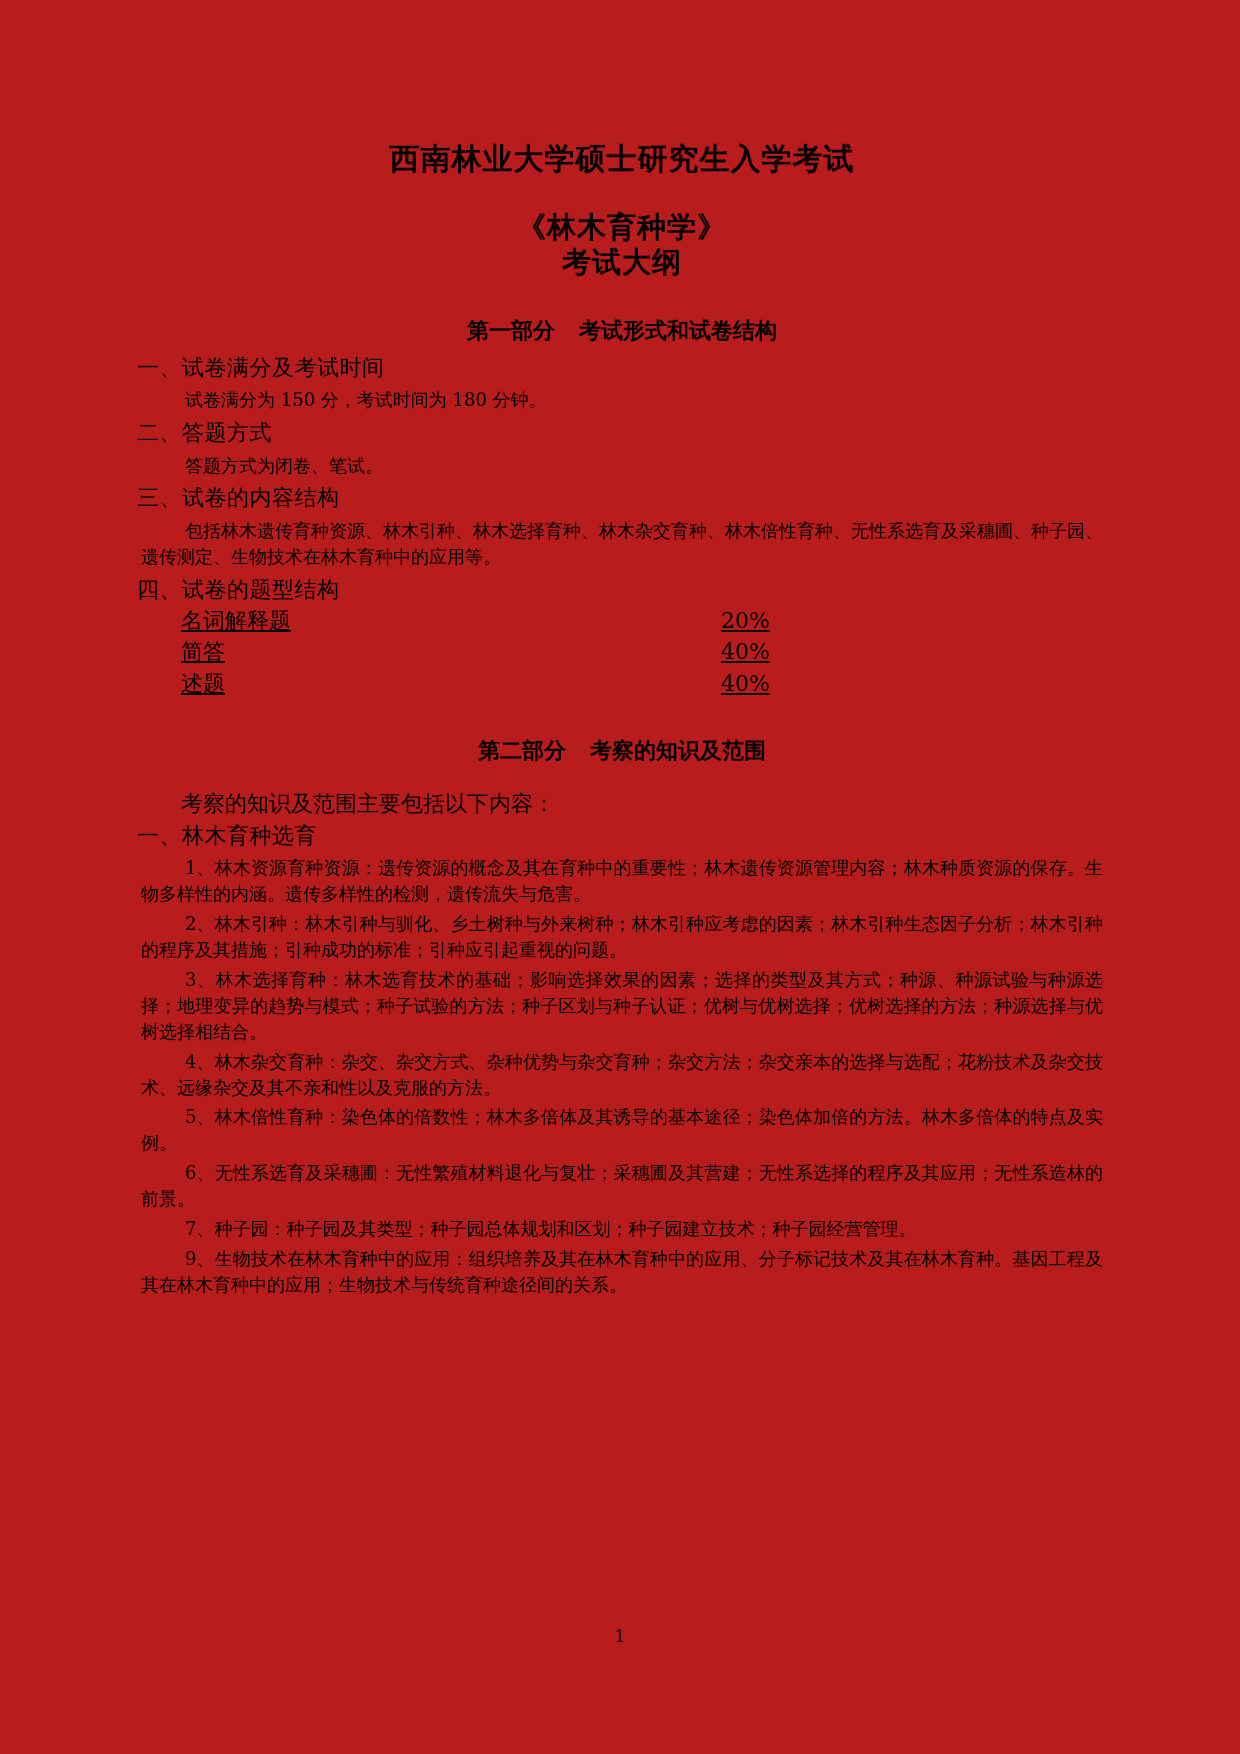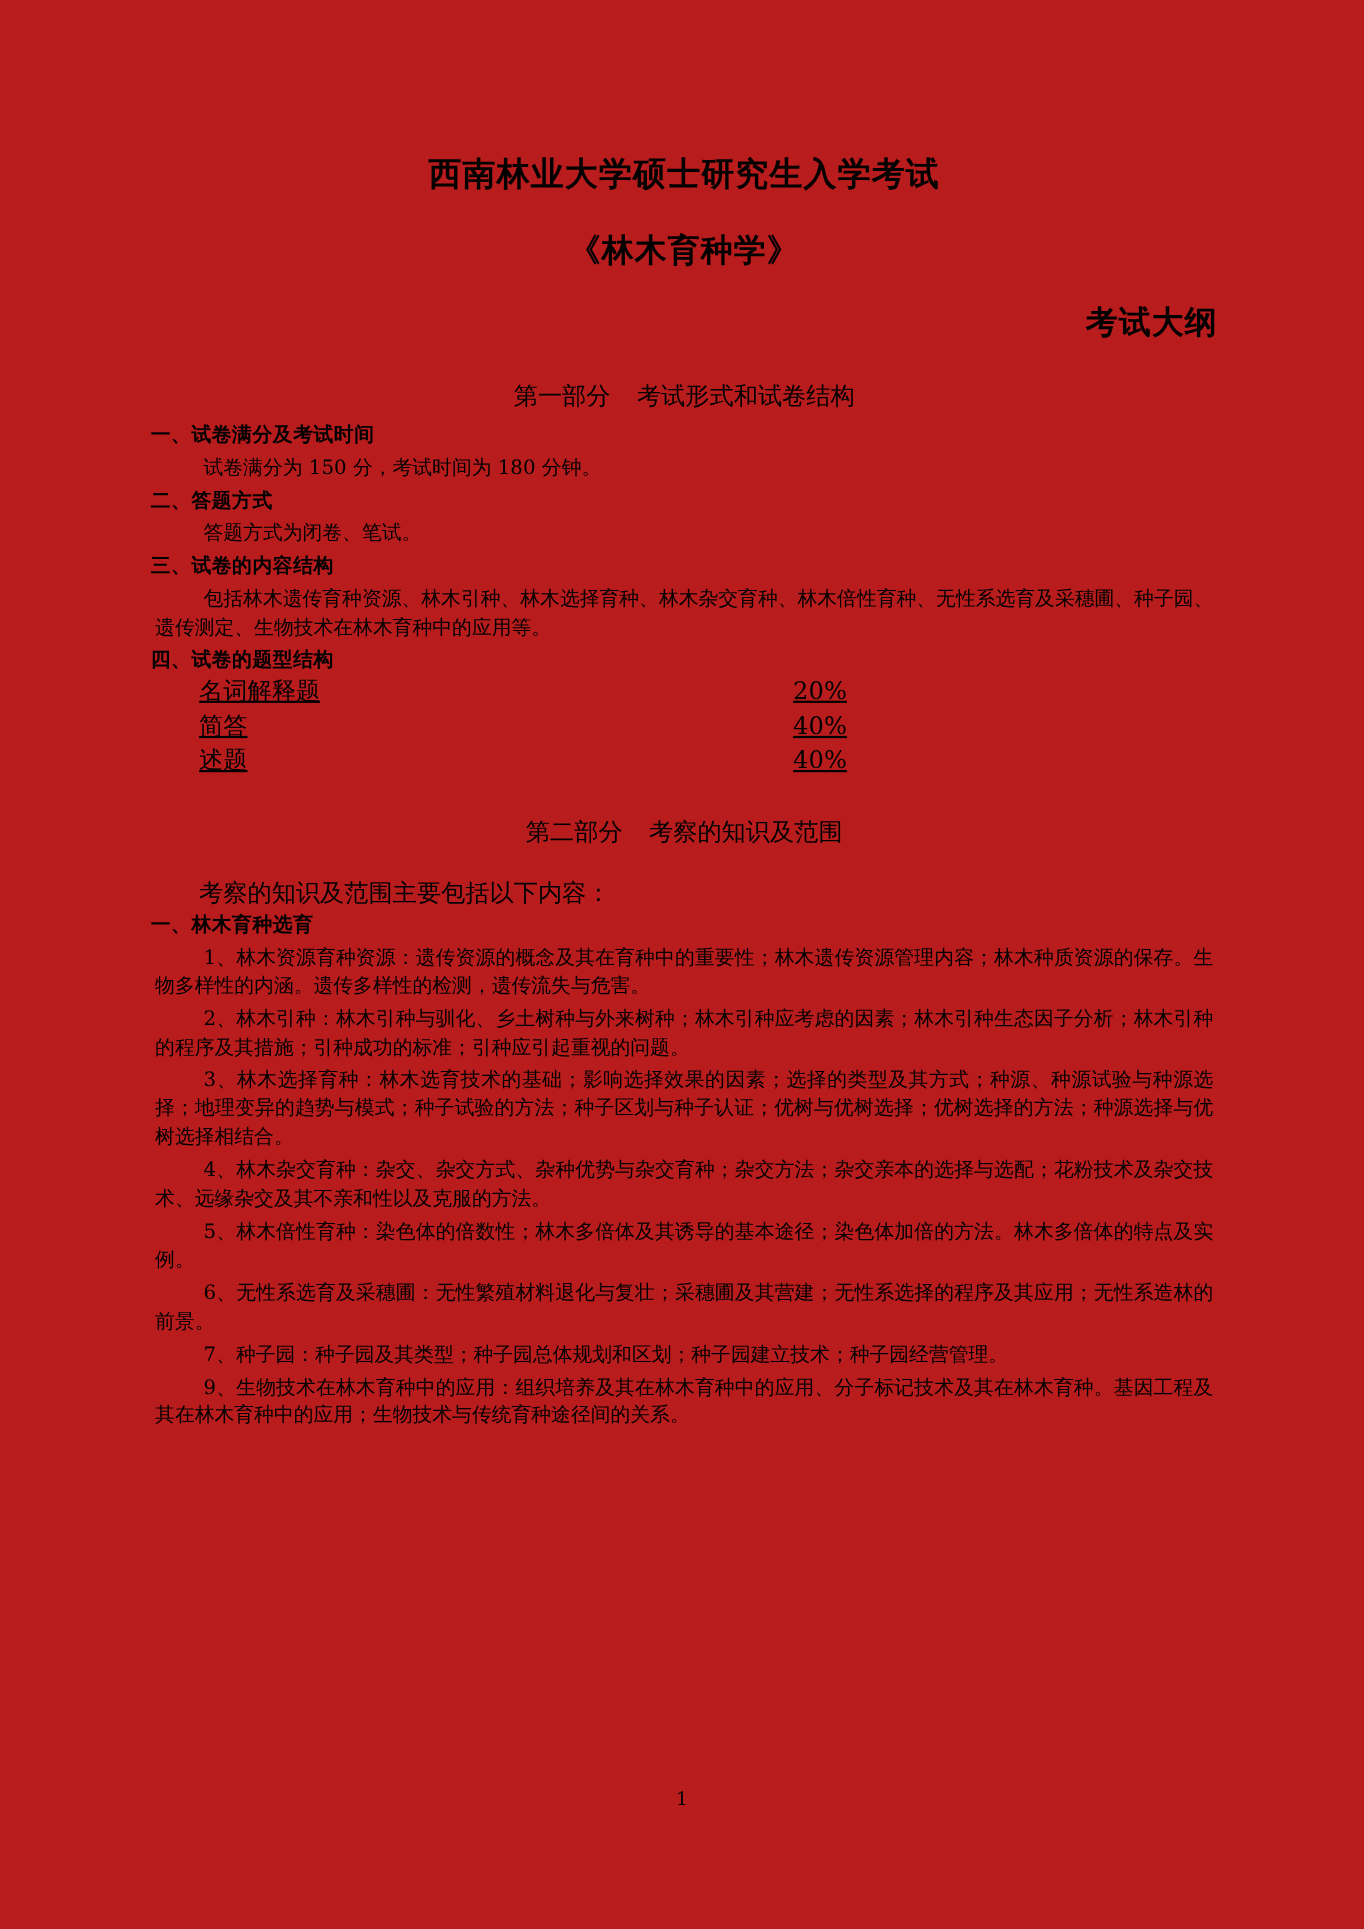--- a/index.html
+++ b/index.html
@@ -38,46 +38,45 @@
   }
   .doc-title-2 {
     text-align: center;
     font-size: 29px;
     font-weight: bold;
     letter-spacing: 1px;
     margin-top: 33px;
     line-height: 1.2;
   }
   .doc-title-3 {
-    text-align: right;
+    text-align: center;
     font-size: 29px;
     font-weight: bold;
     letter-spacing: 1px;
-    margin-top: 31px;
     line-height: 1.2;
   }
 
   
   .part-heading {
     text-align: center;
     font-size: 22px;
-    font-weight: normal;
+    font-weight: bold;
     margin-top: 36px;
     margin-bottom: 8px;
     line-height: 1.3;
   }
   .part-heading .gap {
     display: inline-block;
     width: 24px;
   }
 
   
   .section-header {
-    font-size: 18px;
-    font-weight: bold;
+    font-size: 22px;
+    font-weight: normal;
     line-height: 1.42;
     margin: 0;
     letter-spacing: 0.5px;
   }
 
   
   .para {
     font-size: 18px;
     line-height: 1.44;
     margin: 4px;

